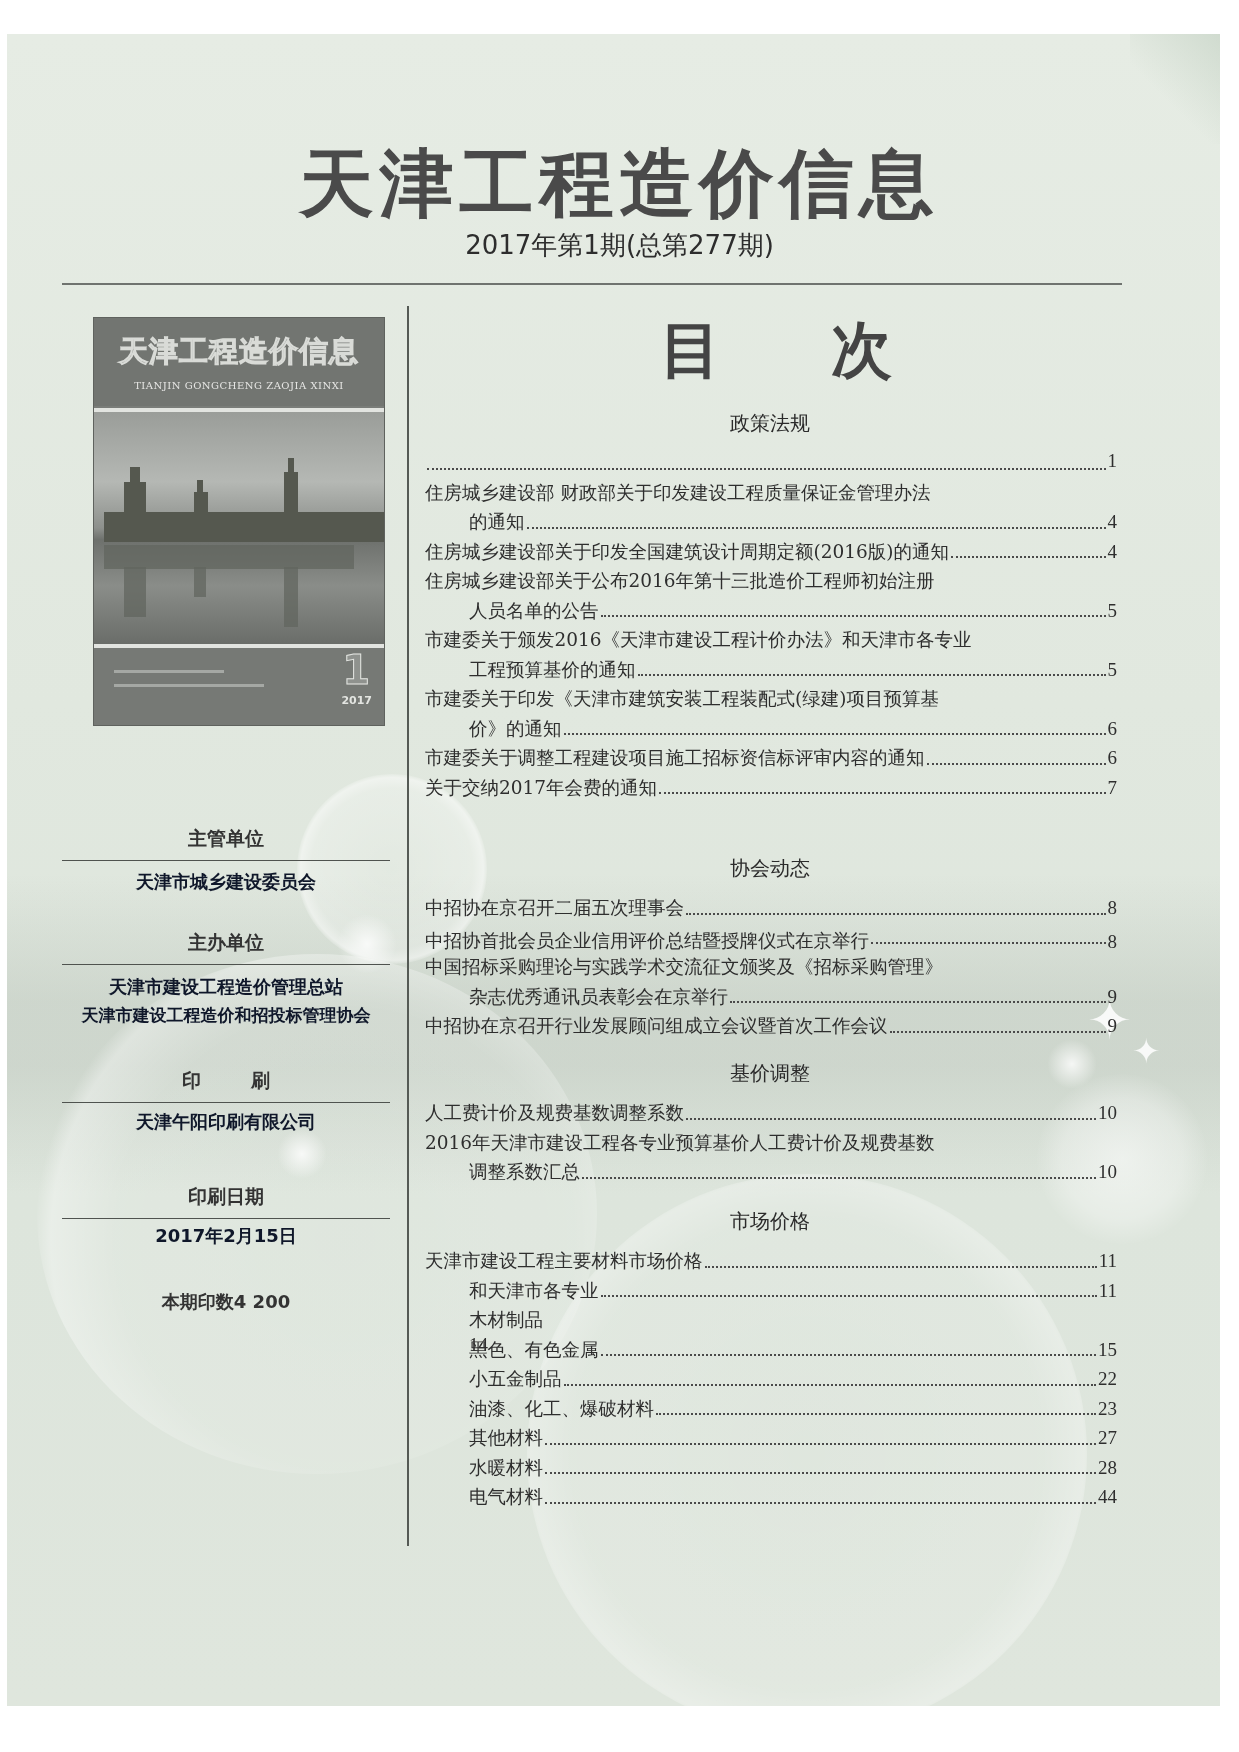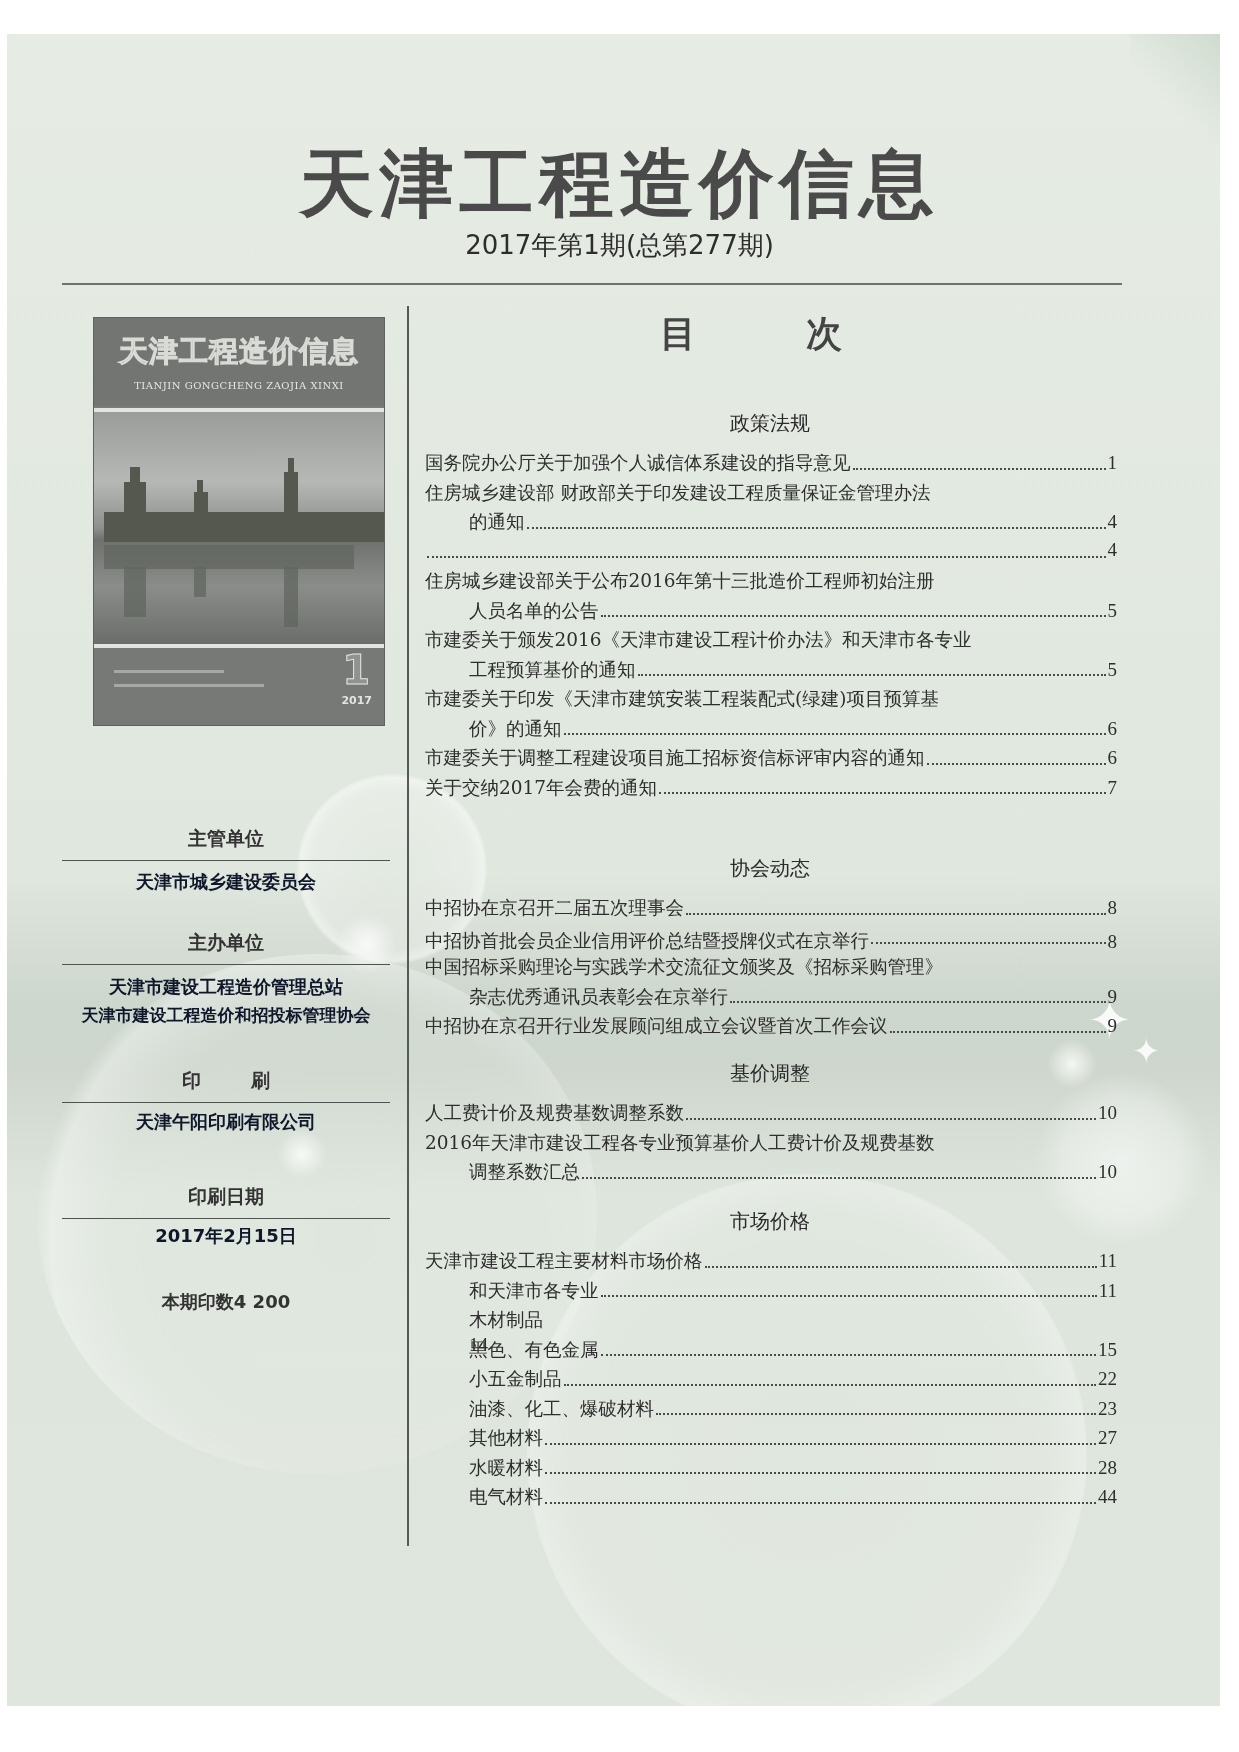--- a/index.html
+++ b/index.html
@@ -88,21 +88,21 @@
 
     
     .info { position: absolute; left: 62px; width: 328px; font-family: "DejaVu Sans", sans-serif; text-align: center; }
     .info-label { position: absolute; left: 0; width: 100%; font-size: 19px; color: #333; font-weight: bold; }
     .info-line { position: absolute; left: 0; width: 100%; height: 1px; background: #4f534f; }
     .info-value { position: absolute; left: 0; width: 100%; font-size: 18px; color: #0f172a; font-weight: bold; }
     .info-plain { position: absolute; left: 0; width: 100%; font-size: 18px; color: #333; font-weight: bold; }
 
     
     .toc-heading {
-      position: absolute; left: 660px; top: 310px; font-size: 36px; color: #444;
+      position: absolute; left: 660px; top: 310px; font-size: 61px; color: #444;
       font-family: "DejaVu Serif", serif; font-weight: bold;
     }
     .toc-heading span { display: inline-block; }
     .toc-heading .gap { width: 110px; }
     .sec {
       position: absolute; left: 420px; width: 700px; text-align: center;
       font-family: "DejaVu Sans", sans-serif; font-size: 20px; color: #2b2b2b;
     }
     .entry {
       position: absolute; left: 425px; width: 692px; height: 28px;
@@ -192,33 +192,33 @@
   <div class="info-plain" style="top:1290px;">本期印数4 200</div>
 </div>
 
 <div class="toc-heading">
   <span>目</span><span class="gap"></span><span>次</span>
 </div>
 
 <div id="toc">
     <div class="sec" style="top: 410px;">政策法规</div>
     <div class="entry" style="top: 450px;">
-      <span class="t">国务院办公厅关于加强个人诚信体系建设的指导意见</span>
       <span class="dots"></span>
       <span class="p">1</span>
     </div>
     <div class="entry" style="top: 479.5px;">
       <span class="t">住房城乡建设部 财政部关于印发建设工程质量保证金管理办法</span>
     </div>
     <div class="entry indent" style="top: 509px;">
       <span class="t">的通知</span>
       <span class="dots"></span>
       <span class="p">4</span>
     </div>
     <div class="entry" style="top: 538.5px;">
+      <span class="t">住房城乡建设部关于印发全国建筑设计周期定额(2016版)的通知</span>
       <span class="dots"></span>
       <span class="p">4</span>
     </div>
     <div class="entry" style="top: 568px;">
       <span class="t">住房城乡建设部关于公布2016年第十三批造价工程师初始注册</span>
     </div>
     <div class="entry indent" style="top: 597.5px;">
       <span class="t">人员名单的公告</span>
       <span class="dots"></span>
       <span class="p">5</span>

